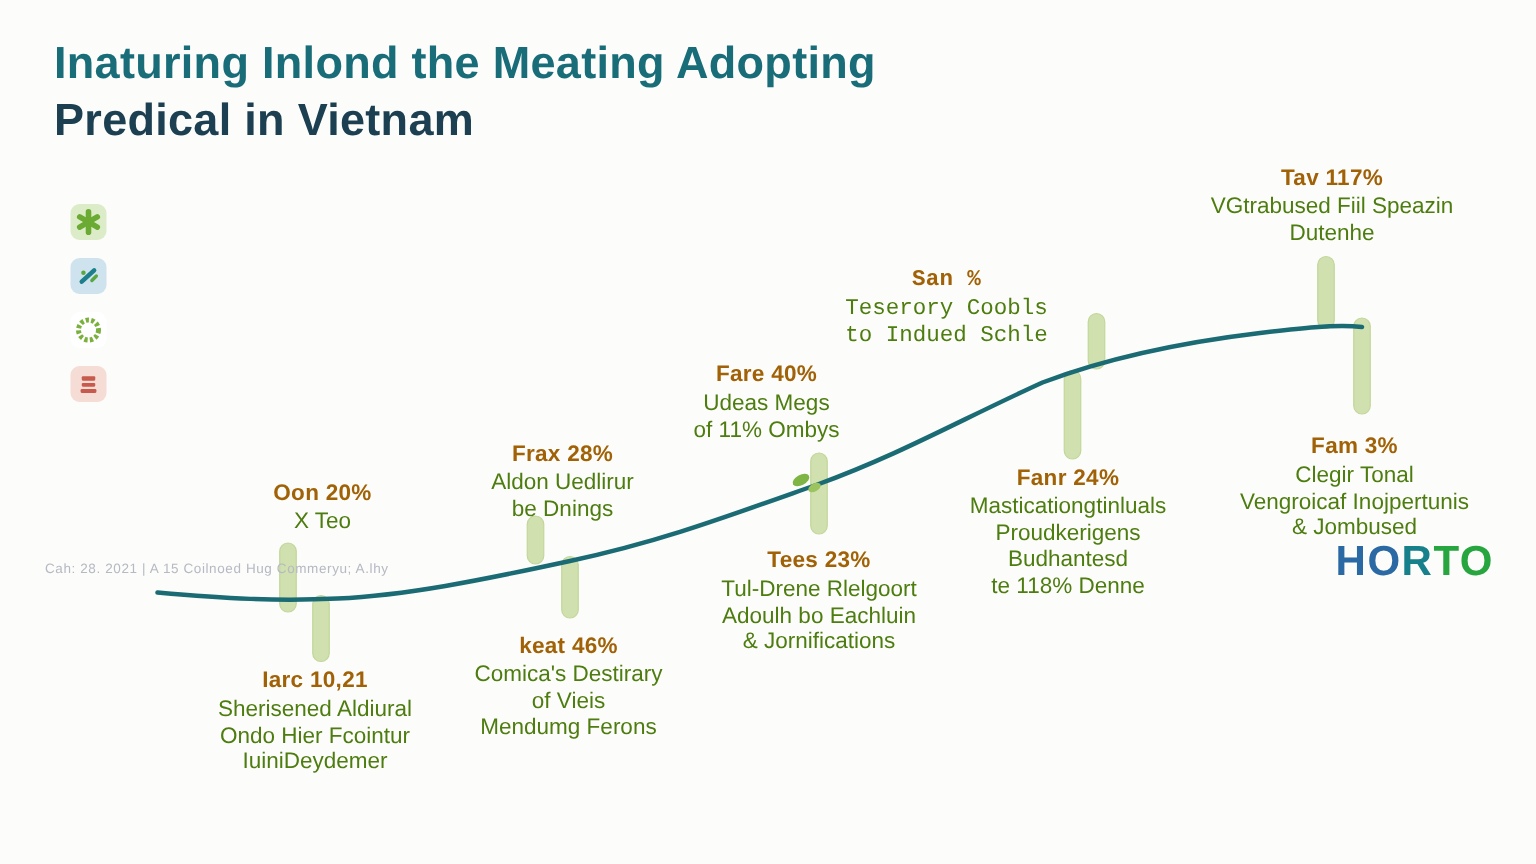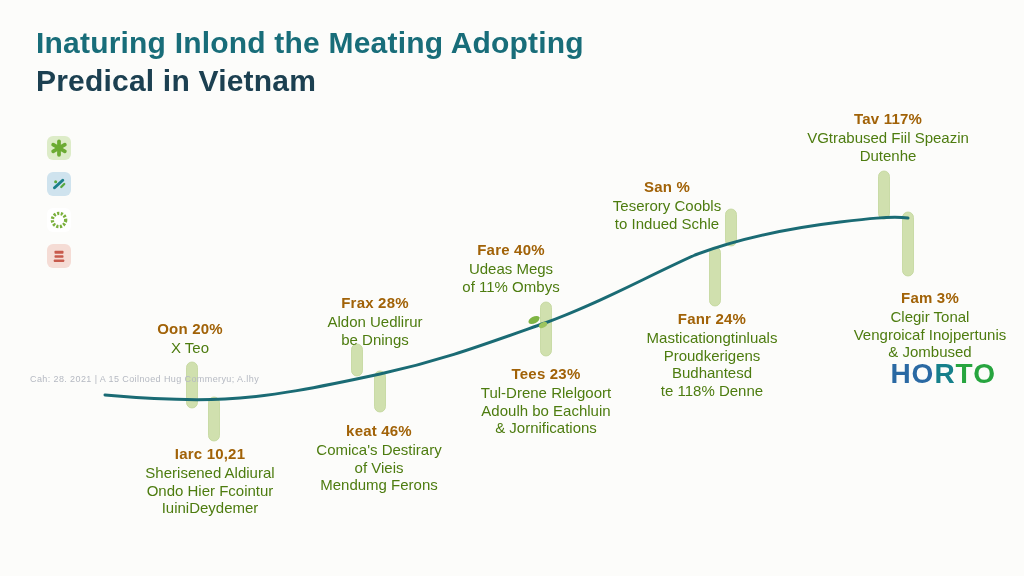--- a/index.html
+++ b/index.html
@@ -89,21 +89,21 @@
       <rect x="878.5" y="171" width="11" height="48" rx="5.5" fill="#d0e0ae" stroke="#c2d69b" stroke-width="0.8"></rect>
       <rect x="902.5" y="212" width="11" height="64" rx="5.5" fill="#d0e0ae" stroke="#c2d69b" stroke-width="0.8"></rect>
       <path id="curve-path" d="M 105 395 C 150 399, 185 401, 225 399 C 270 397, 320 387, 380 374 C 440 361, 480 346, 545 323 C 600 303, 640 280, 695 255 C 740 238, 790 228, 840 222 C 865 219, 890 216, 908 218" fill="none" stroke="#1a6b74" stroke-width="3" stroke-linecap="round"></path>
     <g>
       <ellipse cx="534" cy="320" rx="6" ry="3.4" fill="#7fb544" transform="rotate(-28 534 320)"></ellipse>
       <ellipse cx="543" cy="325" rx="4.5" ry="2.6" fill="#9cc45e" transform="rotate(-28 543 325)"></ellipse>
     </g>
   </svg>
 
   <div id="annotations">
-      <div class="milestone" style="left: 190px; top: 320px;">
+      <div class="milestone" style="left: 215px; top: 320px;">
         <div class="pct">Oon 20%</div>
         <div class="mline">X Teo</div>
       </div>
       <div class="milestone" style="left: 210px; top: 445px;">
         <div class="pct">Iarc 10,21</div>
         <div class="mline">Sherisened Aldiural</div>
         <div class="mline">Ondo Hier Fcointur</div>
         <div class="mline">IuiniDeydemer</div>
       </div>
       <div class="milestone" style="left: 375px; top: 294px;">
@@ -121,38 +121,38 @@
         <div class="pct">Fare 40%</div>
         <div class="mline">Udeas Megs</div>
         <div class="mline">of 11% Ombys</div>
       </div>
       <div class="milestone" style="left: 546px; top: 365px;">
         <div class="pct">Tees 23%</div>
         <div class="mline">Tul-Drene Rlelgoort</div>
         <div class="mline">Adoulh bo Eachluin</div>
         <div class="mline">&amp; Jornifications</div>
       </div>
-      <div class="milestone" style="left: 667px; top: 178px;">
+      <div class="milestone" style="left: 631px; top: 178px; font-family: Liberation Mono, monospace;">
         <div class="pct">San %</div>
         <div class="mline">Teserory Coobls</div>
         <div class="mline">to Indued Schle</div>
       </div>
       <div class="milestone" style="left: 712px; top: 310px;">
         <div class="pct">Fanr 24%</div>
         <div class="mline">Masticationgtinluals</div>
         <div class="mline">Proudkerigens</div>
         <div class="mline">Budhantesd</div>
         <div class="mline">te 118% Denne</div>
       </div>
       <div class="milestone" style="left: 888px; top: 110px;">
         <div class="pct">Tav 117%</div>
         <div class="mline">VGtrabused Fiil Speazin</div>
         <div class="mline">Dutenhe</div>
       </div>
-      <div class="milestone" style="left: 930px; top: 289px;">
+      <div class="milestone" style="left: 903px; top: 289px;">
         <div class="pct">Fam 3%</div>
         <div class="mline">Clegir Tonal</div>
         <div class="mline">Vengroicaf Inojpertunis</div>
         <div class="mline">&amp; Jombused</div>
       </div>
     </div>
 
   <div class="footer-note">Cah: 28. 2021 | A 15 Coilnoed Hug Commeryu; A.lhy</div>
 
   <div class="logo"><span style="color: rgb(42, 105, 163);">HO</span><span style="color: rgb(22, 128, 139);">R</span><span style="color: rgb(39, 165, 63);">TO</span></div>

